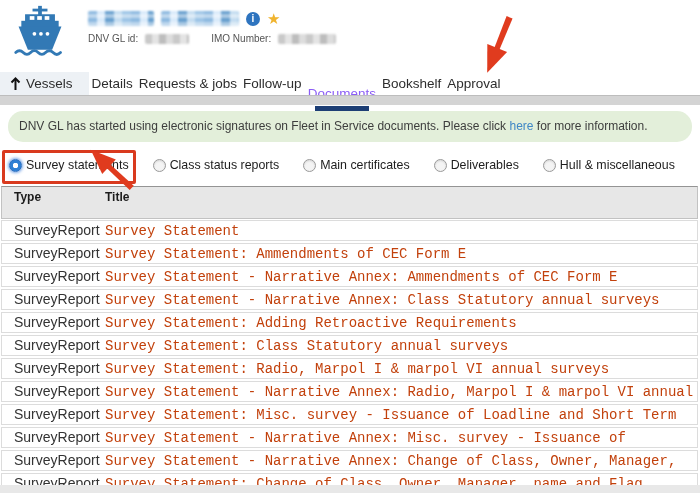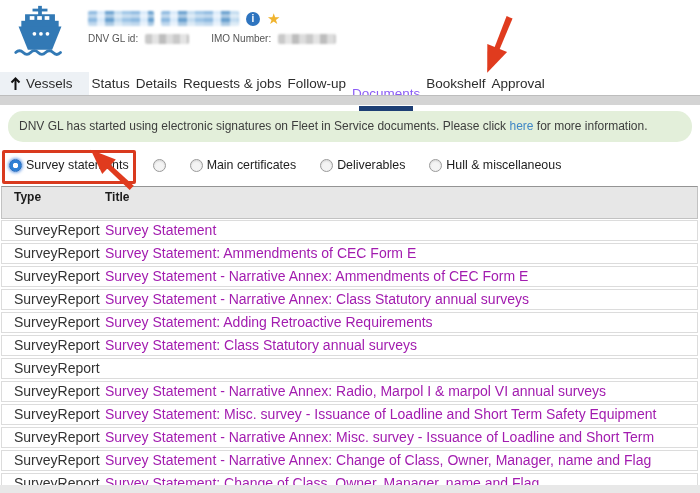--- a/index.html
+++ b/index.html
@@ -59,21 +59,21 @@
   .arrow-filter{left:126px;top:166px;width:34px;height:60px;transform:rotate(133deg);transform-origin:20% 15%;}
 
   
   .doc-table{position:absolute;top:186px;left:1px;right:2px;}
   .thead{display:grid;grid-template-columns:91px auto;box-sizing:border-box;height:33px;line-height:21px;
          background:#e7e7e7;border:1px solid #c2c2c2;border-top:1px solid #949494;
          padding-left:12px;font-weight:bold;font-size:12px;color:#1c1c1c;}
   .rows{display:flex;flex-direction:column;gap:2px;margin-top:1px;}
   .row{display:grid;grid-template-columns:91px auto;box-sizing:border-box;height:21px;line-height:19px;
        background:#fff;border:1px solid #dcdcdc;padding-left:12px;font-size:14px;color:#333;cursor:default;}
-  .row .title a{color:#a21caf;text-decoration:none;cursor:pointer;}
+  .row .title a{color:#c2410c;text-decoration:none;cursor:pointer;font-family:Liberation Mono, monospace;}
   .footer-strip{position:absolute;top:485px;left:0;right:0;height:8px;background:#e8e8e8;}
 </style>
 </head>
 <body>
 
 <div class="screen">
 
   <div class="app-header">
     <svg class="ship-logo" viewBox="0 0 60 56">
       <g fill="#3279b5">
@@ -115,41 +115,41 @@
   <div class="tabs">
     <div class="tab vessels">
       <svg class="up-arrow" viewBox="0 0 11 14">
         <g stroke="#111" stroke-width="2" fill="none">
           <line x1="5.5" y1="2" x2="5.5" y2="13"></line>
           <polyline points="1.5,5.5 5.5,1.5 9.5,5.5" fill="none"></polyline>
         </g>
       </svg>
       <span>Vessels</span>
     </div>
-    <div class="tab"><span>Status</span></div>
     <div class="tab"><span>Details</span></div>
     <div class="tab"><span>Requests &amp; jobs</span></div>
     <div class="tab"><span>Follow-up</span></div>
     <div class="tab active"><span>Documents</span></div>
     <div class="tab"><span>Bookshelf</span></div>
     <div class="tab"><span>Approval</span></div>
   </div>
   <div class="tab-strip"></div>
 
   <div class="banner">
     <span>DNV GL has started using electronic signatures on Fleet in Service documents. Please click </span><a>here</a><span> for more information.</span>
   </div>
 
   <div class="filters">
     <label class="filter-item">
       <input type="radio" class="radio" name="doccat" checked="" style="">
       <span>Survey statements</span>
     </label>
     <label class="filter-item">
       <input type="radio" class="radio" name="doccat" style="">
+      <span>Class status reports</span>
     </label>
     <label class="filter-item">
       <input type="radio" class="radio" name="doccat" style="">
       <span>Main certificates</span>
     </label>
     <label class="filter-item">
       <input type="radio" class="radio" name="doccat" style="">
       <span>Deliverables</span>
     </label>
     <label class="filter-item">
@@ -197,20 +197,21 @@
       <div class="row">
           <div class="type">SurveyReport</div>
           <div class="title"><a>Survey Statement: Adding Retroactive Requirements</a></div>
         </div>
       <div class="row">
           <div class="type">SurveyReport</div>
           <div class="title"><a>Survey Statement: Class Statutory annual surveys</a></div>
         </div>
       <div class="row">
           <div class="type">SurveyReport</div>
+          <div class="title"><a>Survey Statement: Radio, Marpol I &amp; marpol VI annual surveys</a></div>
         </div>
       <div class="row">
           <div class="type">SurveyReport</div>
           <div class="title"><a>Survey Statement - Narrative Annex: Radio, Marpol I &amp; marpol VI annual surveys</a></div>
         </div>
       <div class="row">
           <div class="type">SurveyReport</div>
           <div class="title"><a>Survey Statement: Misc. survey - Issuance of Loadline and Short Term Safety Equipment Certificates</a></div>
         </div>
       <div class="row">

